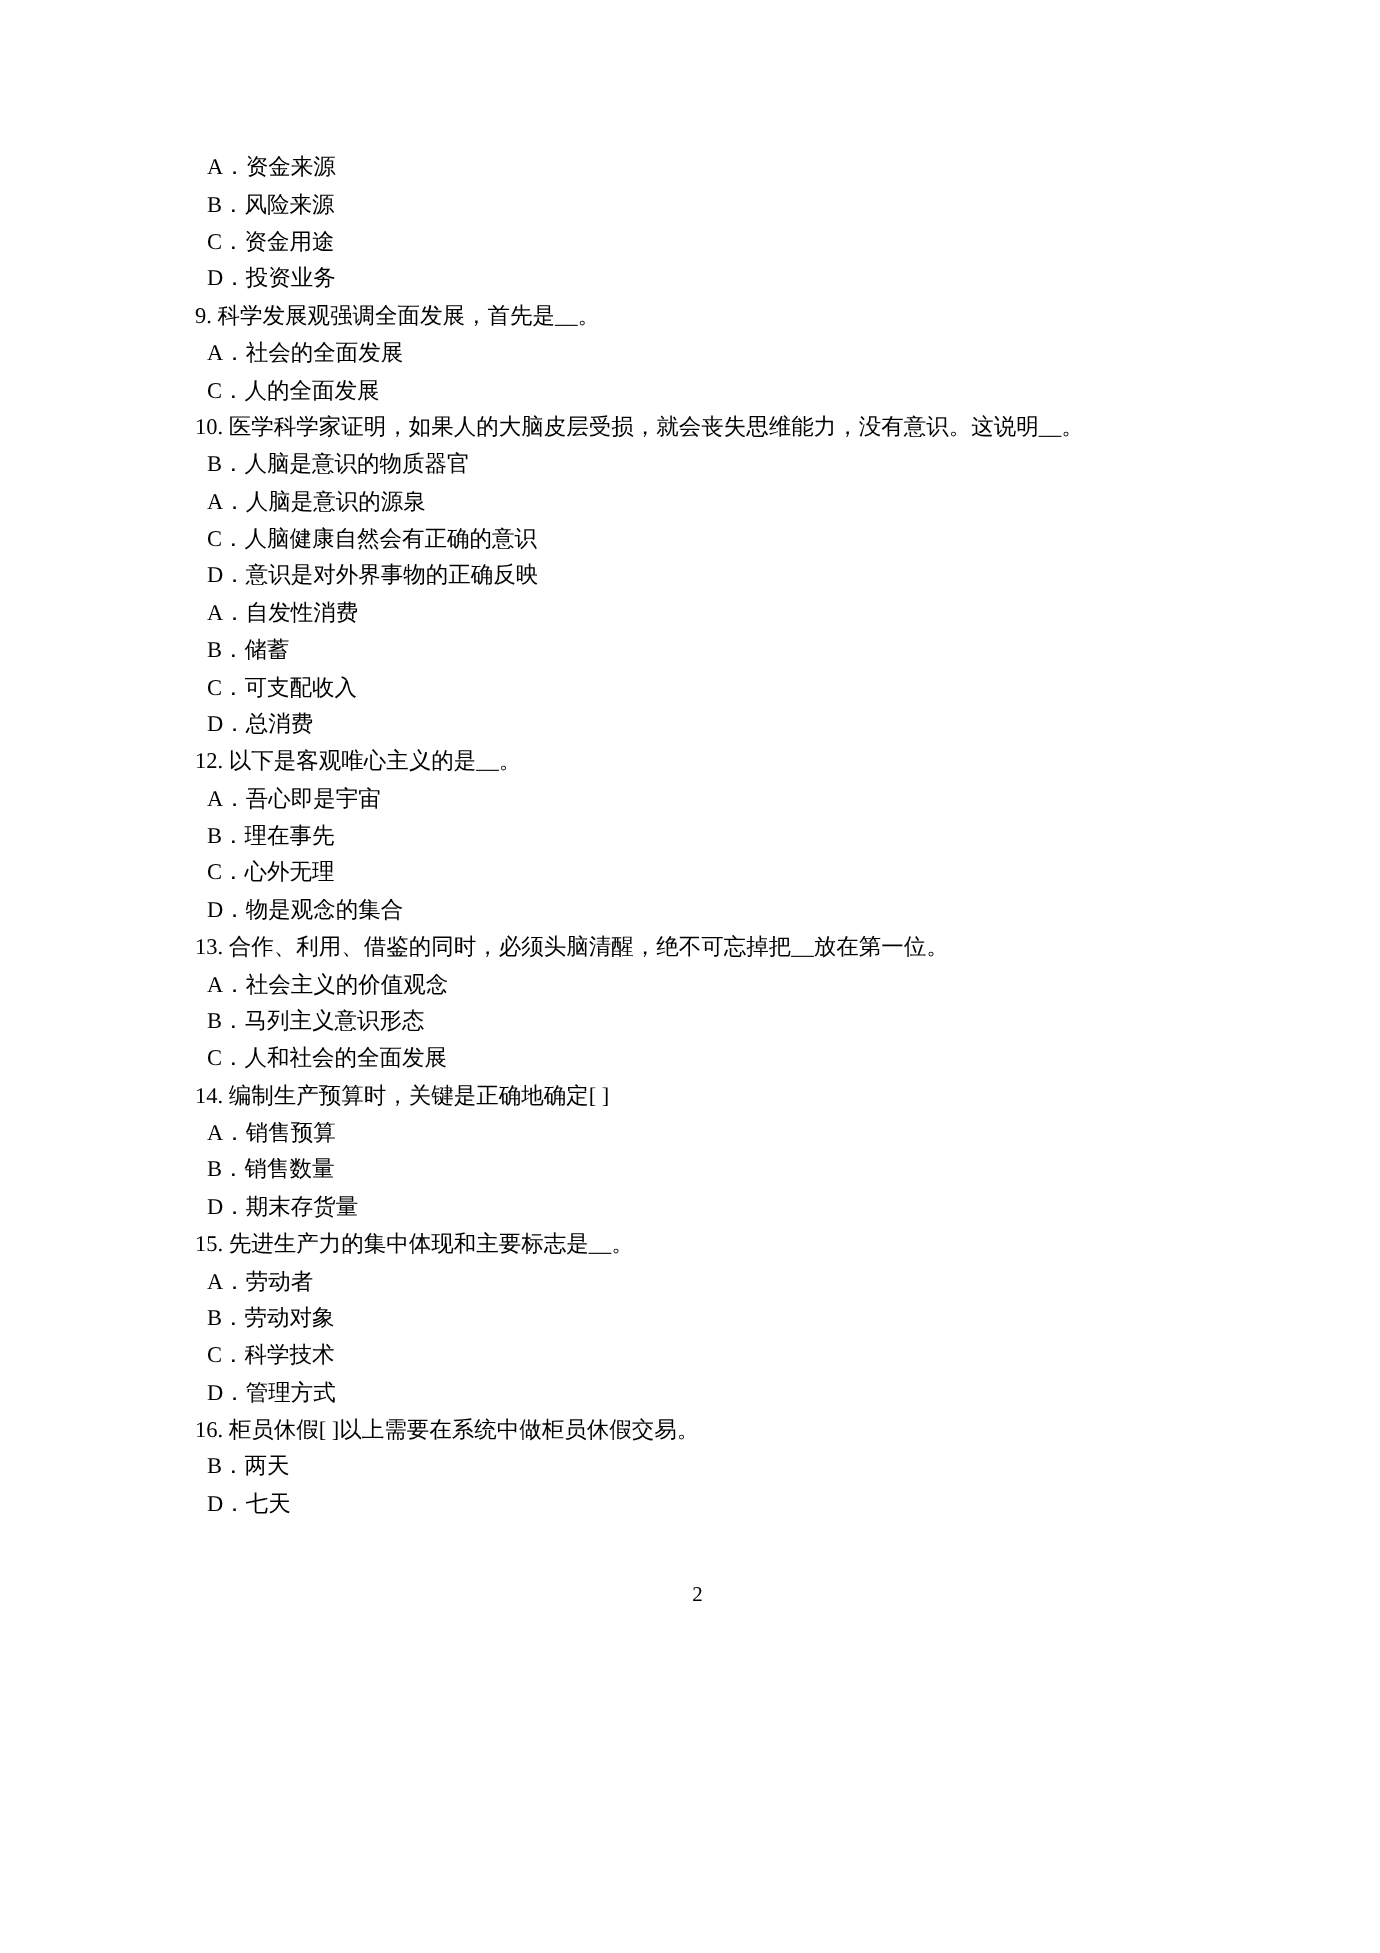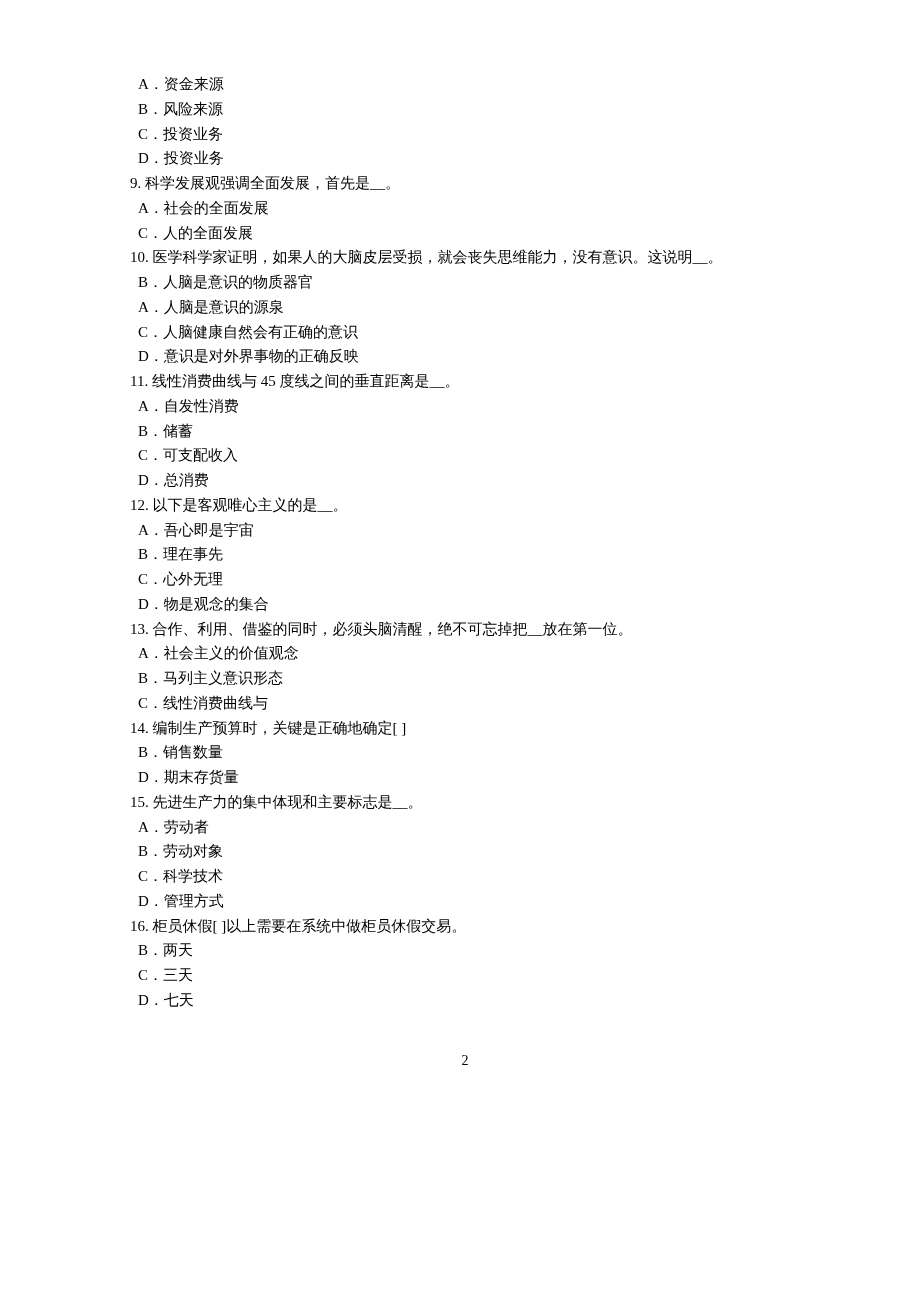--- a/index.html
+++ b/index.html
@@ -6,21 +6,21 @@
     margin: 0;
     padding: 0;
     background: #ffffff;
     font-family: "SimSun", "宋体", serif;
     font-size: 15px;
     color: #000000;
     line-height: 1.65;
     width: 920px;
   }
   .page {
-    padding: 72px 120px 40px 130px;
+    padding: 100px 120px 40px 130px;
   }
   .option {
     padding-left: 8px;
   }
   .question {
     padding-left: 0;
   }
   .page-number {
     text-align: center;
     margin-top: 36px;
@@ -28,51 +28,50 @@
     font-family: "Times New Roman", serif;
   }
 </style>
 </head>
 <body>
 
 <div class="page">
   <div id="content">
       <div class="option">A．资金来源</div>
       <div class="option">B．风险来源</div>
-      <div class="option">C．投资业务</div>
+      <div class="option">C．资金用途</div>
       <div class="option">D．投资业务</div>
       <div class="question">9. 科学发展观强调全面发展，首先是__。</div>
       <div class="option">A．社会的全面发展</div>
       <div class="option">C．人的全面发展</div>
       <div class="question">10. 医学科学家证明，如果人的大脑皮层受损，就会丧失思维能力，没有意识。这说明__。</div>
       <div class="option">B．人脑是意识的物质器官</div>
       <div class="option">A．人脑是意识的源泉</div>
       <div class="option">C．人脑健康自然会有正确的意识</div>
       <div class="option">D．意识是对外界事物的正确反映</div>
-      <div class="question">11. 线性消费曲线与 45 度线之间的垂直距离是__。</div>
       <div class="option">A．自发性消费</div>
       <div class="option">B．储蓄</div>
       <div class="option">C．可支配收入</div>
       <div class="option">D．总消费</div>
       <div class="question">12. 以下是客观唯心主义的是__。</div>
       <div class="option">A．吾心即是宇宙</div>
       <div class="option">B．理在事先</div>
       <div class="option">C．心外无理</div>
       <div class="option">D．物是观念的集合</div>
       <div class="question">13. 合作、利用、借鉴的同时，必须头脑清醒，绝不可忘掉把__放在第一位。</div>
       <div class="option">A．社会主义的价值观念</div>
       <div class="option">B．马列主义意识形态</div>
-      <div class="option">C．线性消费曲线与</div>
+      <div class="option">C．人和社会的全面发展</div>
       <div class="question">14. 编制生产预算时，关键是正确地确定[ ]</div>
+      <div class="option">A．销售预算</div>
       <div class="option">B．销售数量</div>
       <div class="option">D．期末存货量</div>
       <div class="question">15. 先进生产力的集中体现和主要标志是__。</div>
       <div class="option">A．劳动者</div>
       <div class="option">B．劳动对象</div>
       <div class="option">C．科学技术</div>
       <div class="option">D．管理方式</div>
       <div class="question">16. 柜员休假[ ]以上需要在系统中做柜员休假交易。</div>
       <div class="option">B．两天</div>
-      <div class="option">C．三天</div>
       <div class="option">D．七天</div>
     </div>
   <div class="page-number">2</div>
 </div>
 
 </body></html>

